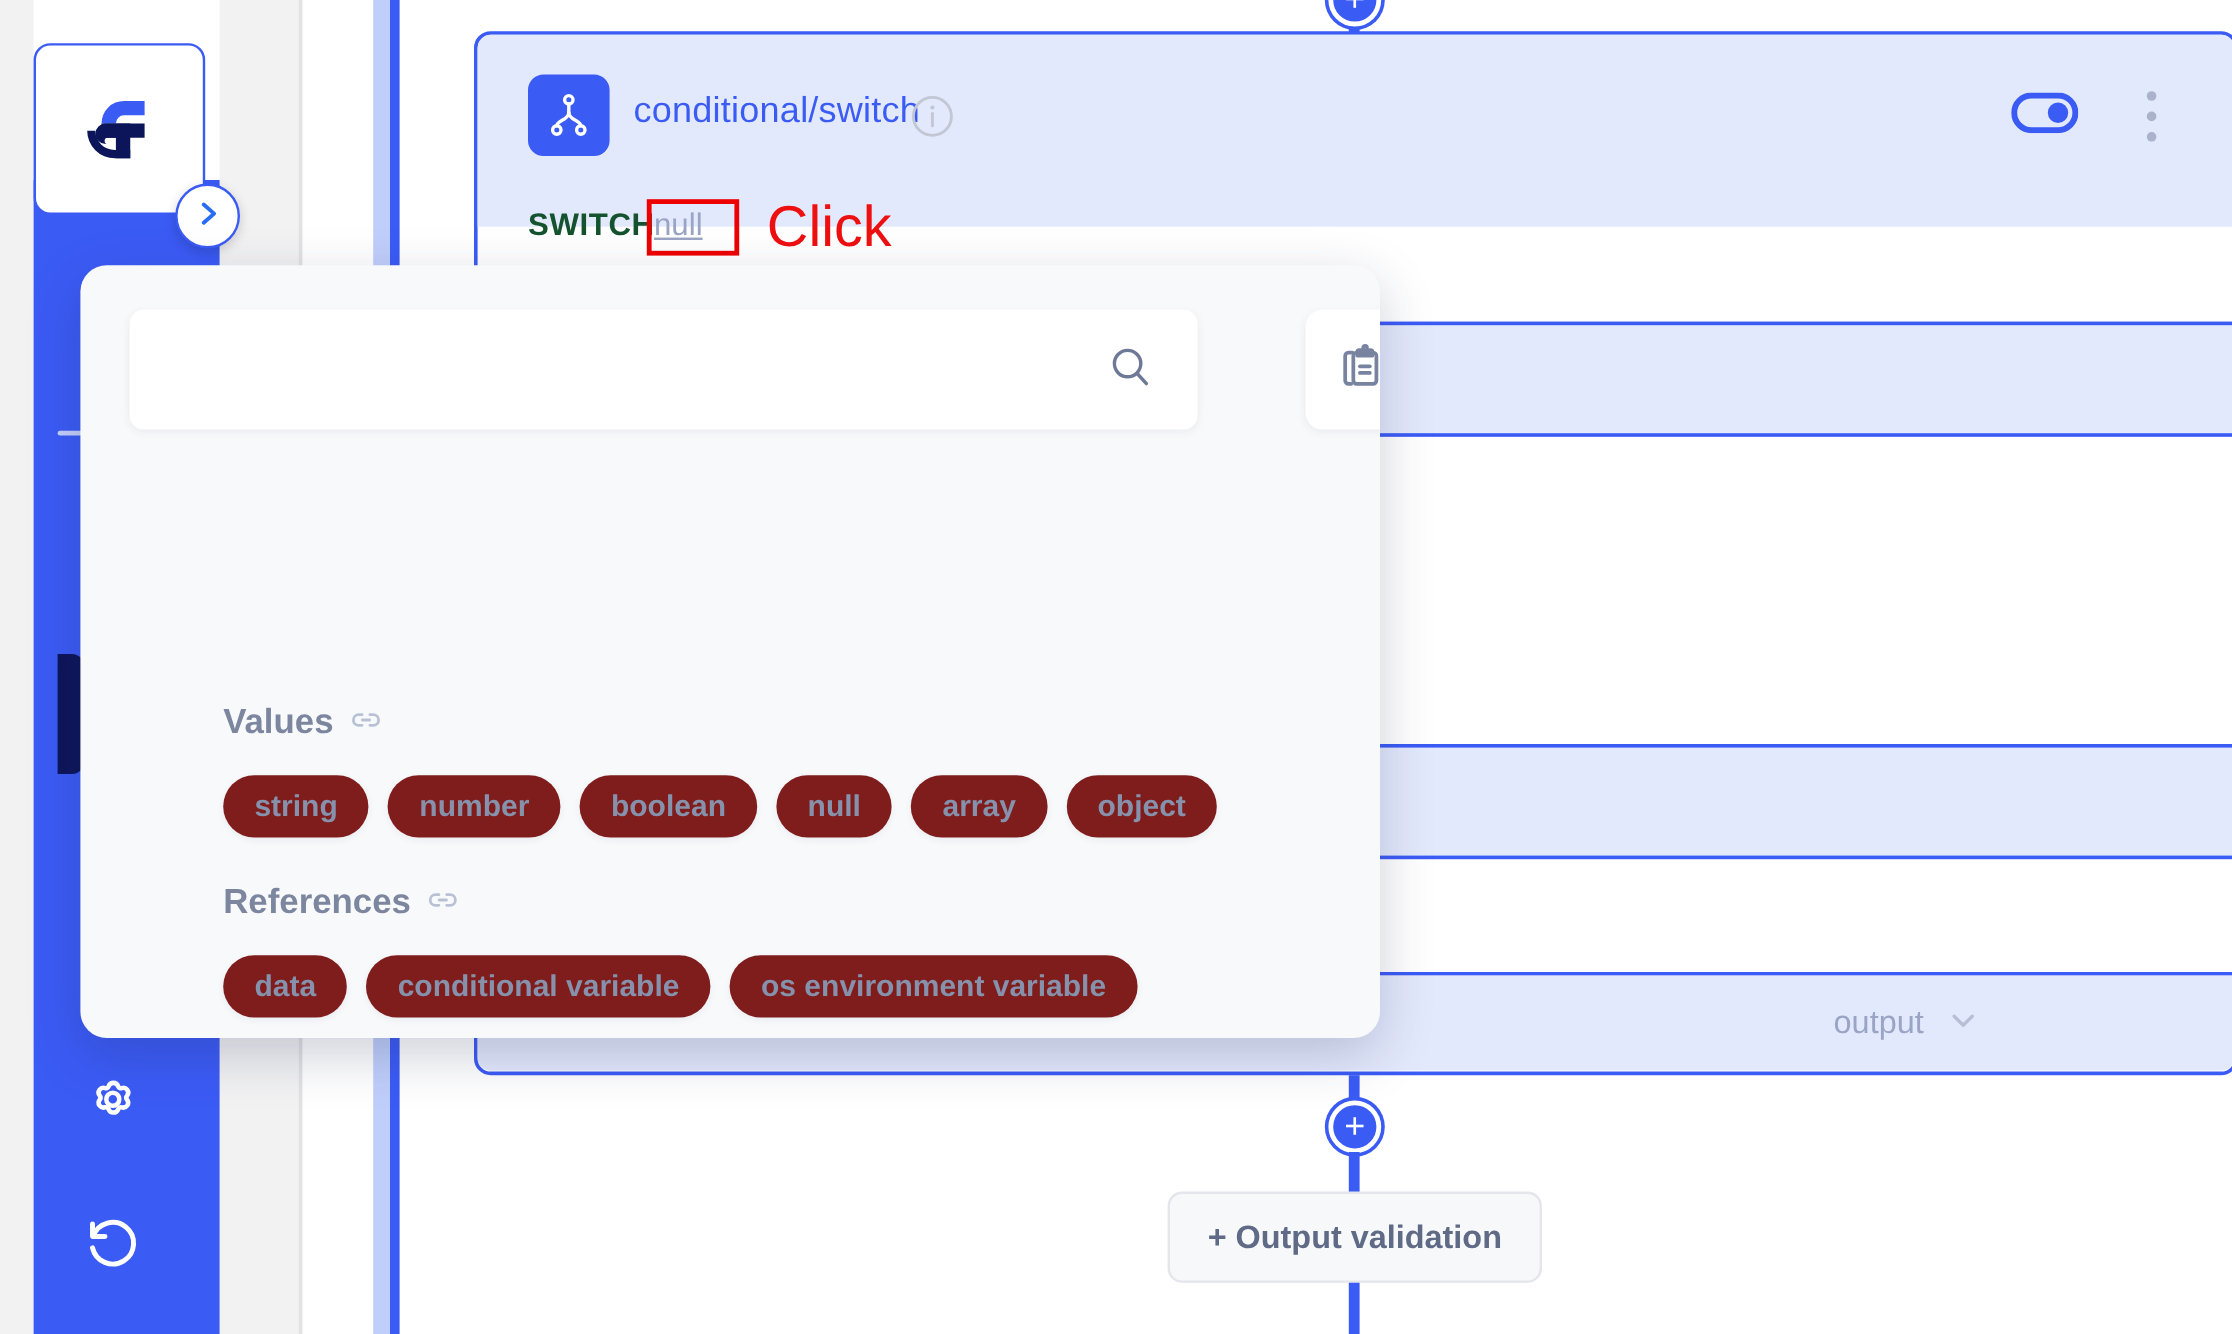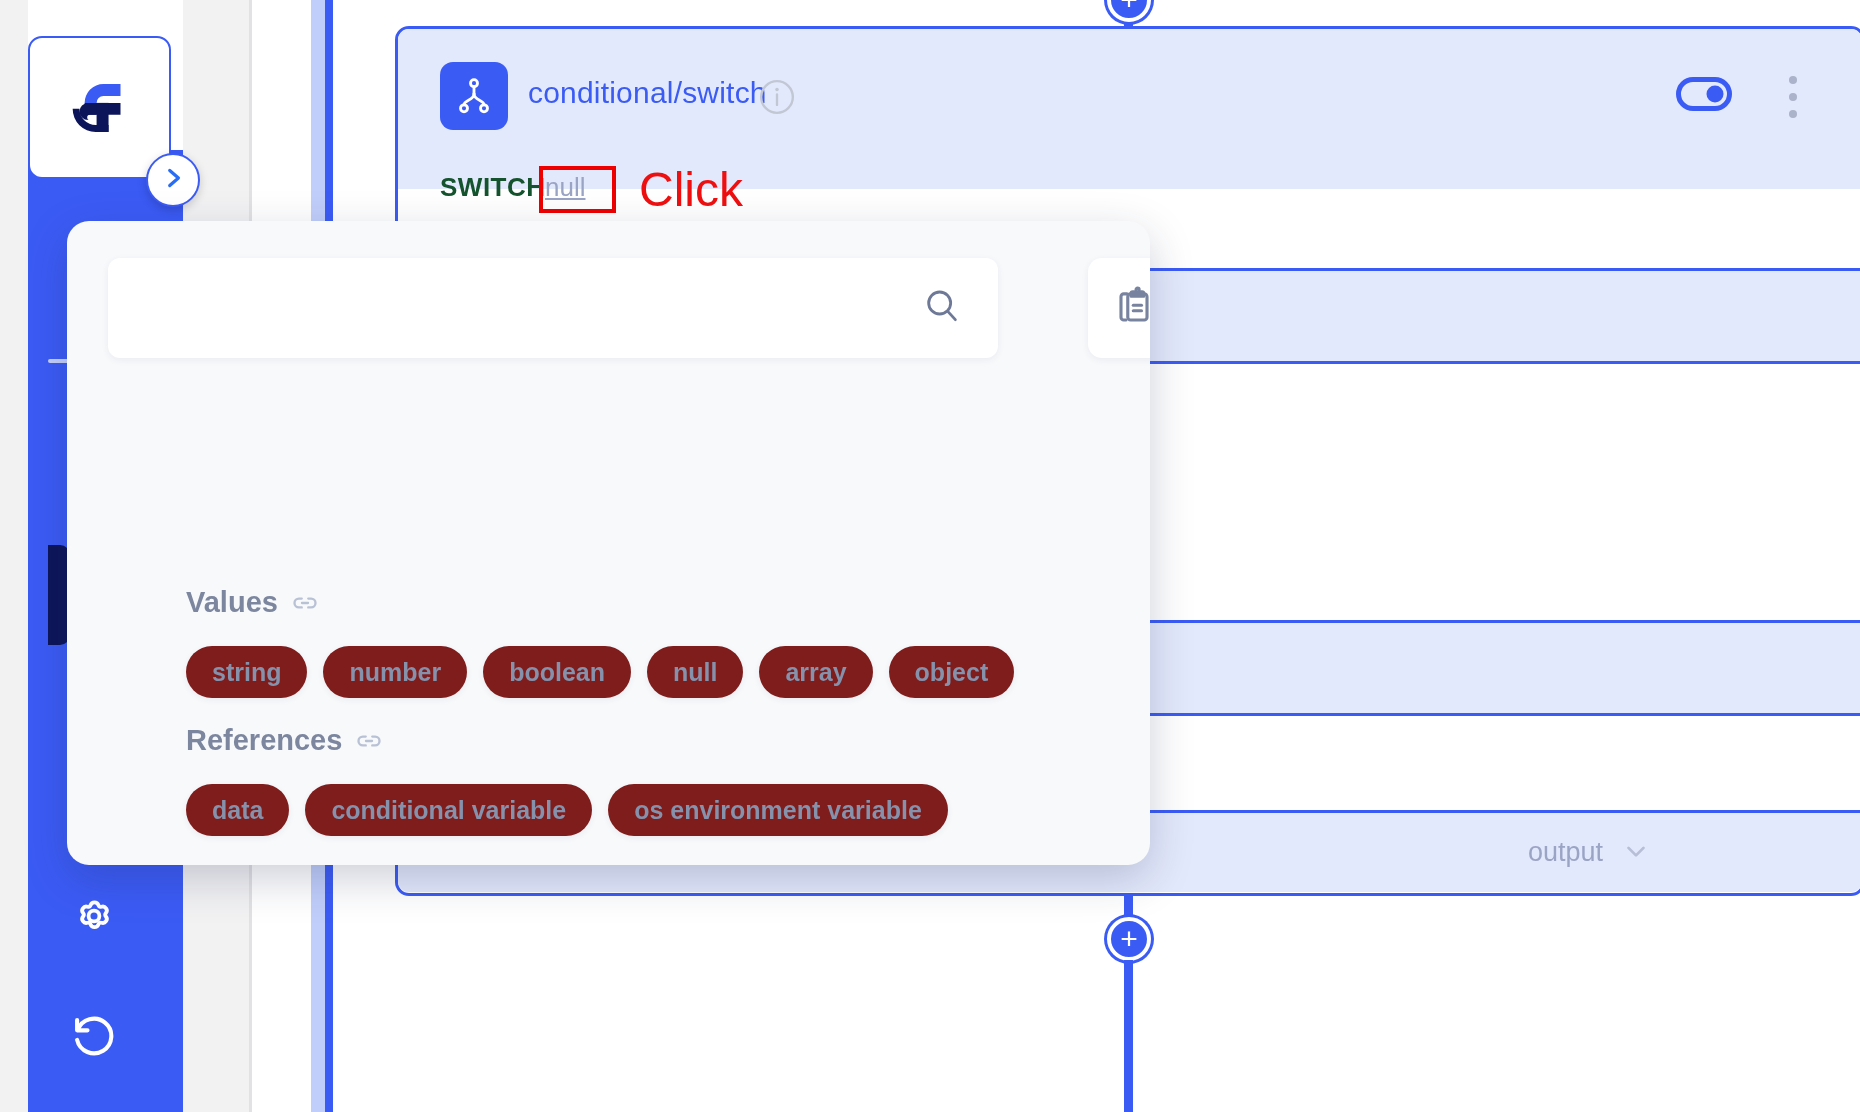--- a/index.html
+++ b/index.html
@@ -170,25 +170,25 @@
   .search-icon { margin-right:36px; }
   .clipboard-btn {
     position:absolute; left:1021px; top:37px; width:92px; height:100px;
     background:#ffffff; border-radius:14px;
     box-shadow:0 2px 7px rgba(40,50,90,0.07);
     display:flex; align-items:center; justify-content:center;
   }
 
   .section { position:absolute; left:119px; }
   .section-title {
-    display:flex; align-items:center; gap:13px;
+    display:flex; gap:13px;
     font-size:29px; font-weight:700; color:#7c879f;
   }
   #sec-values { top:365px; }
-  #sec-references { top:503px; }
+  #sec-references { top:515px; }
 
   .chip-row { display:flex; gap:16px; margin-top:27px; flex-wrap:wrap; }
   .chip {
     background:#7f1d1d; border-radius:26px;
     box-shadow:0 2px 6px rgba(40,50,90,0.07);
     height:52px; padding:0 26px;
     display:flex; align-items:center; justify-content:center;
     font-size:25px; font-weight:700; color:#8691ac;
     white-space:nowrap;
   }
@@ -306,20 +306,21 @@
       </svg>
     </span>
   </div>
 
   <div class="trunk" id="trunk-mid"></div>
   <div class="plus-circle" id="plus-bottom">
     <span>+</span>
   </div>
   <div class="trunk" id="trunk-bot"></div>
 
+  <div class="output-validation-btn">+ Output validation</div>
 
   <div class="popup">
 
     <div class="popup-search-wrap">
       <div class="popup-search">
         <input type="text" value="" autofocus="" placeholder="" style="">
         <span class="search-icon">
           <svg width="40" height="40" viewBox="0 0 24 24" fill="none" stroke="#6e7997" stroke-width="1.7" stroke-linecap="round">
             <circle cx="10.6" cy="10.2" r="6.6"></circle>
             <line x1="15.6" y1="15.4" x2="20" y2="20.2"></line>

